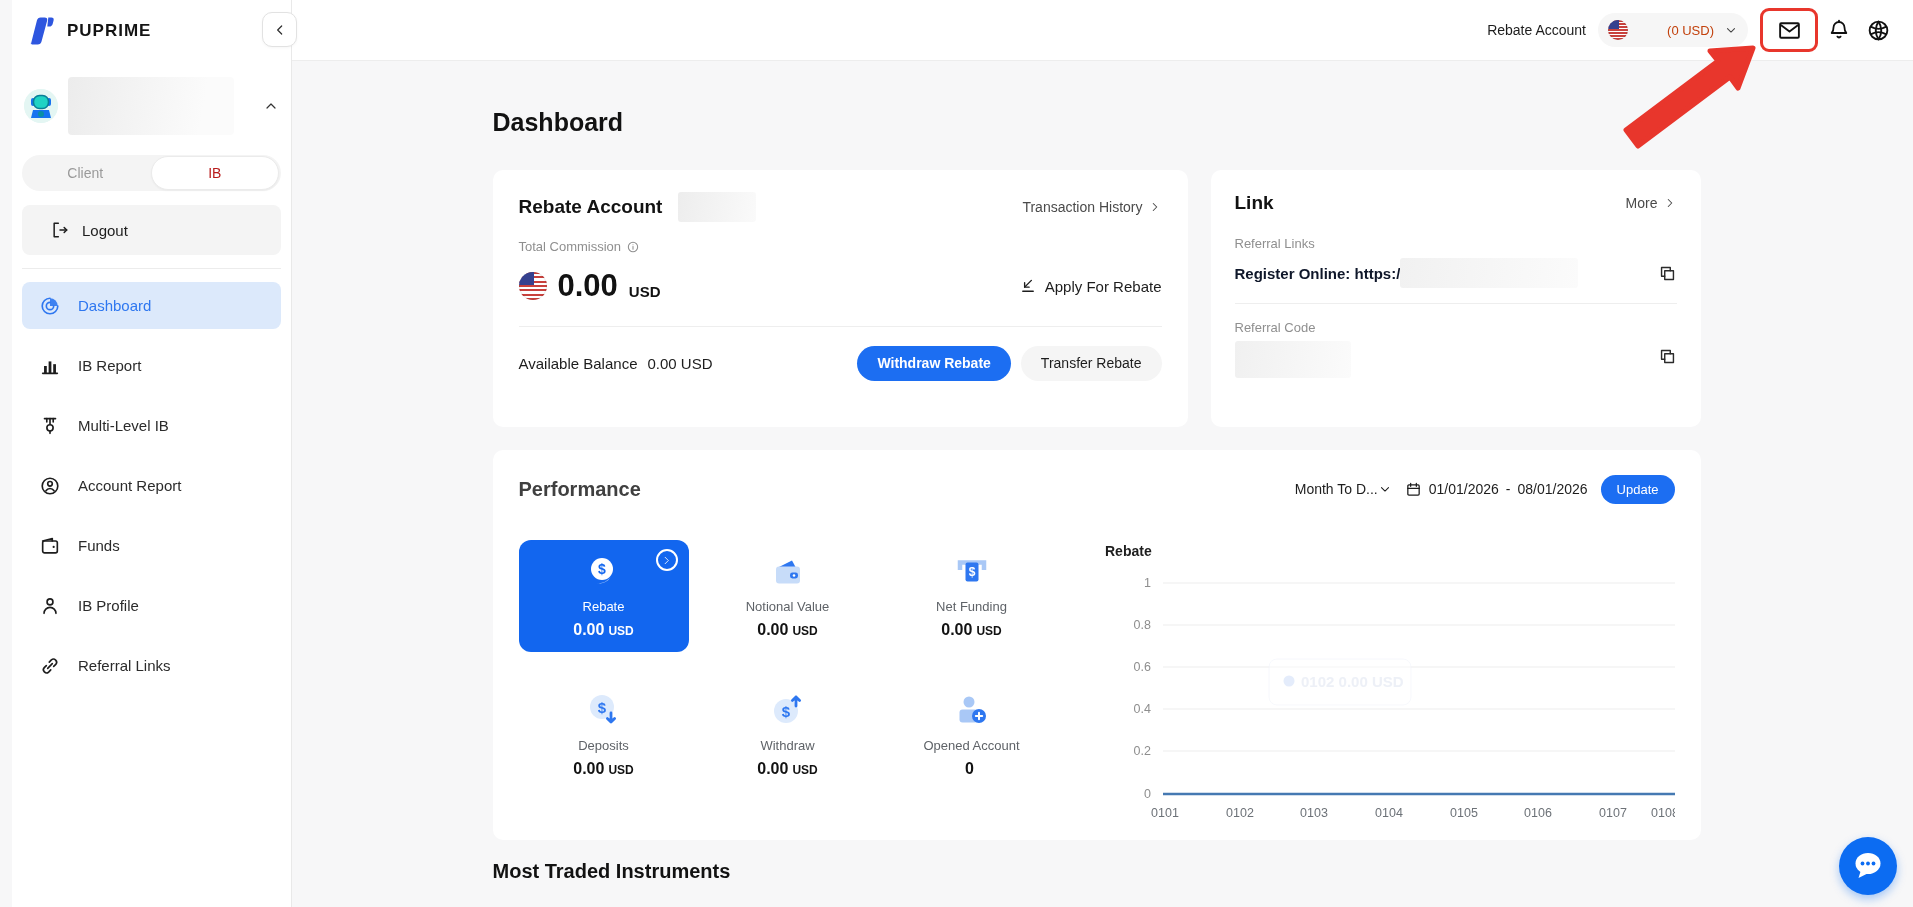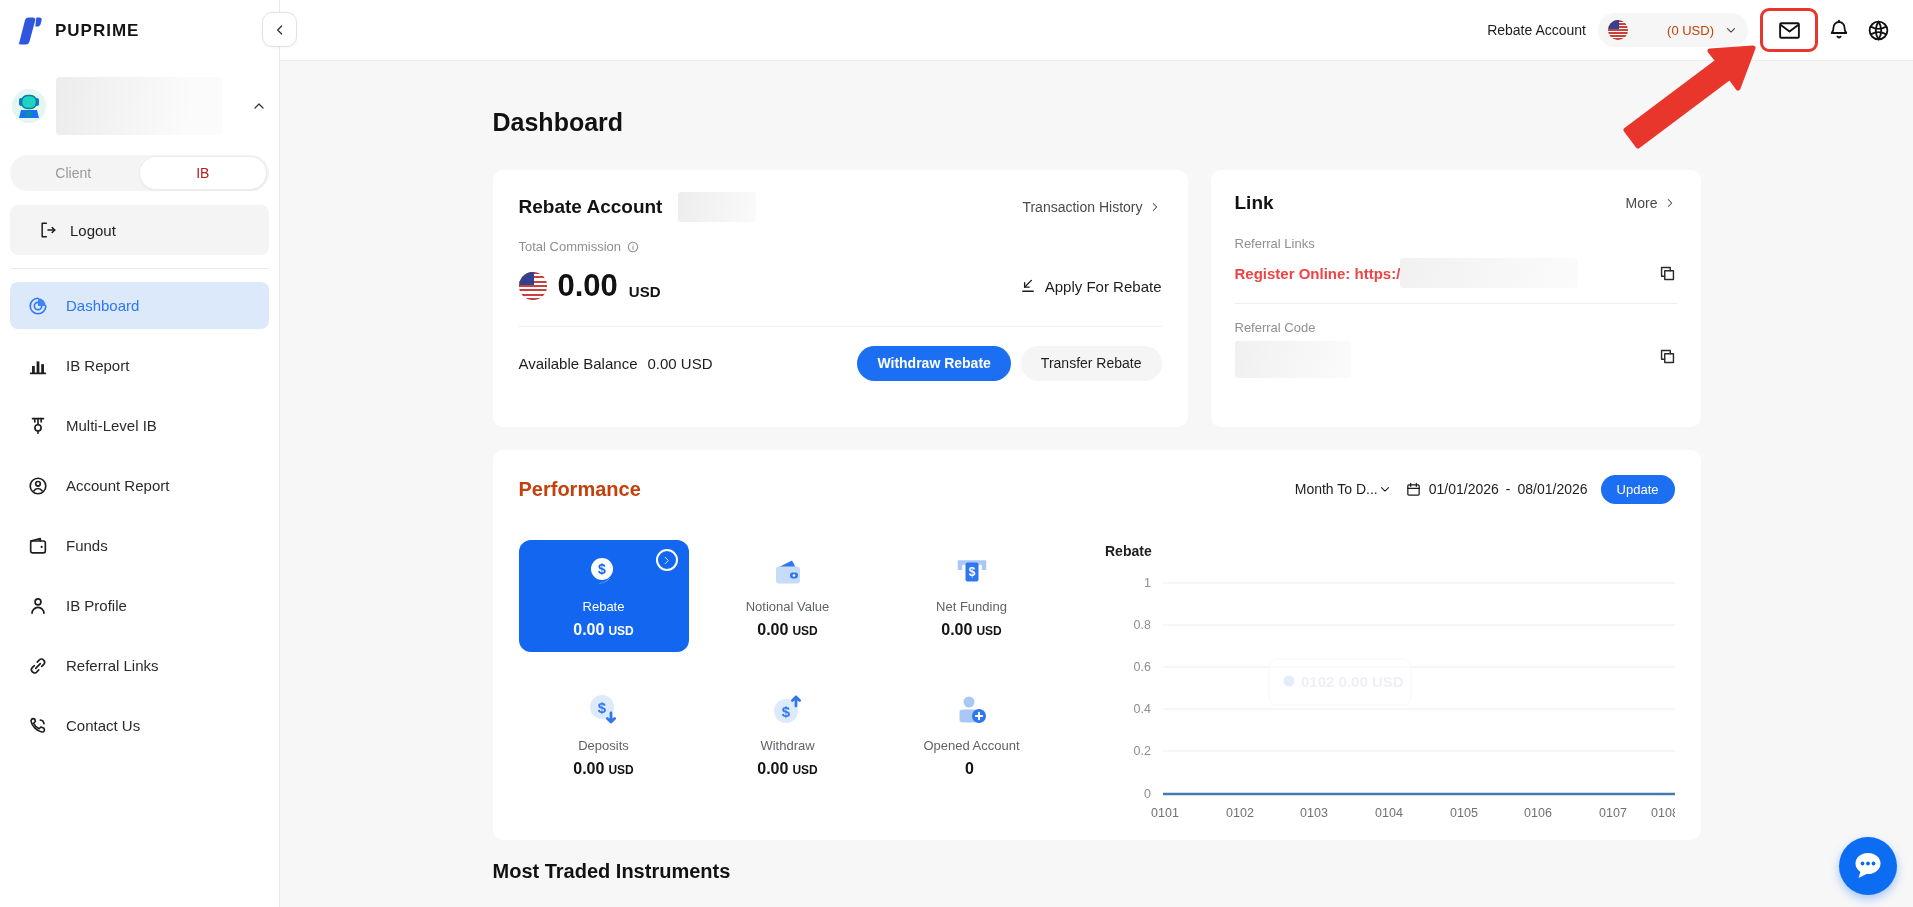--- a/index.html
+++ b/index.html
@@ -5,21 +5,21 @@
   html,body{margin:0;padding:0;}
   body{
     width:1913px;height:907px;position:relative;overflow:hidden;
     font-family:"Liberation Sans",sans-serif;background:#f7f7f8;color:#1b1b1b;
     -webkit-font-smoothing:antialiased;
   }
   svg{display:block;}
   .ico{stroke:currentColor;fill:none;stroke-width:1.8;stroke-linecap:round;stroke-linejoin:round;}
 
   
-  .sidebar{position:absolute;left:0;top:0;width:279px;height:907px;background:#fff;border-right:1px solid #e9e9e9;z-index:5;}
+  .sidebar{position:absolute;left:12px;top:0;width:279px;height:907px;background:#fff;border-right:1px solid #e9e9e9;z-index:5;}
   .logo-row{display:flex;align-items:center;gap:9px;padding:13px 0 0 12px;}
   .brand-name{font-size:17px;font-weight:bold;letter-spacing:1px;color:#141414;}
   .collapse-btn{position:absolute;left:262px;top:12px;width:33px;height:33px;background:#fff;border:1px solid #e2e2e2;
     border-radius:10px;z-index:8;display:flex;align-items:center;justify-content:center;color:#2b2b2b;box-shadow:0 1px 3px rgba(0,0,0,.04);cursor:pointer;}
   .profile-row{display:flex;align-items:center;margin:28px 12px 0 12px;gap:10px;}
   .avatar{width:34px;height:34px;border-radius:50%;background:#e4f6f3;flex:none;overflow:hidden;}
   .name-skeleton{width:166px;height:58px;border-radius:4px;background:linear-gradient(100deg,#ececec 0%,#fbfbfb 80%);}
   .profile-caret{margin-left:auto;color:#333;}
   .toggle{display:flex;align-items:center;background:#f4f4f4;border-radius:19px;margin:20px 10px 0 10px;height:36px;padding:0;}
   .toggle-opt{flex:1;text-align:center;font-size:14px;color:#9a9a9a;line-height:32px;cursor:pointer;}
@@ -71,32 +71,32 @@
   .balance-row{display:flex;justify-content:space-between;align-items:center;margin-top:19px;}
   .balance-left{font-size:15px;color:#1d1d1d;display:flex;gap:10px;}
   .btns{display:flex;gap:10px;}
   .btn{height:35px;line-height:35px;border-radius:18px;padding:0 20px;font-size:14px;cursor:pointer;}
   .btn-primary{background:#1c6ef2;color:#fff;font-weight:bold;}
   .btn-secondary{background:#f5f5f5;color:#1d1d1d;}
 
   .link-card{width:490px;height:257px;padding:22px 24px;}
   .mini-label{font-size:13px;color:#8f8f8f;}
   .link-value-row{display:flex;align-items:center;justify-content:space-between;margin-top:7px;}
-  .link-value{font-size:15px;font-weight:bold;color:#ef4444;display:flex;align-items:center;}
+  .link-value{font-size:15px;font-weight:bold;color:#0f172a;display:flex;align-items:center;}
   .url-skeleton{width:178px;height:30px;border-radius:3px;background:linear-gradient(100deg,#f1f1f1,#fbfbfb);}
   .code-skeleton{width:116px;height:37px;border-radius:3px;background:linear-gradient(100deg,#f0f0f0,#fbfbfb);margin-top:6px;}
   .copy-btn{color:#2b2b2b;cursor:pointer;}
   .link-card .hdivider{margin-top:15px;}
   .link-card .mini-label.second{margin-top:16px;}
   .code-row{display:flex;align-items:center;justify-content:space-between;}
 
   
   .perf-card{width:1208px;height:390px;margin-top:23px;padding:24px 26px;}
   .perf-head{display:flex;justify-content:space-between;align-items:center;height:30px;}
-  .perf-title{font-size:20px;font-weight:bold;color:#c2410c;}
+  .perf-title{font-size:20px;font-weight:bold;color:#404040;}
   .perf-controls{display:flex;align-items:center;gap:13px;font-size:14px;color:#1d1d1d;}
   .preset{display:flex;align-items:center;cursor:pointer;}
   .date-range{display:flex;align-items:center;gap:7px;cursor:pointer;}
   .update-btn{background:#1c6ef2;color:#fff;font-size:13px;border-radius:15px;height:29px;line-height:29px;padding:0 16px;cursor:pointer;}
   .perf-body{display:flex;margin-top:36px;}
   .tiles{width:575px;display:grid;grid-template-columns:repeat(3,170px);grid-auto-rows:112px;column-gap:14px;row-gap:26px;}
   .tile{display:flex;flex-direction:column;align-items:center;justify-content:center;gap:7px;border-radius:12px;position:relative;cursor:pointer;}
   .tile-label{font-size:13px;color:#5f6368;}
   .tile-value{font-size:16px;font-weight:bold;color:#121212;display:flex;align-items:baseline;gap:4px;}
   .tile-unit{font-size:12px;}
@@ -210,27 +210,20 @@
       </svg>
       <span>IB Profile</span>
     </div>
     <div class="nav-item">
       <svg class="ico nico" viewBox="0 0 24 24">
         <path d="M9.5 14.5 l5-5"></path>
           <path d="M8 11.5 l-2.3 2.3 a3.4 3.4 0 0 0 4.8 4.8 L12.8 16.3"></path>
         <path d="M16 12.5 l2.3-2.3 a3.4 3.4 0 0 0-4.8-4.8 L11.2 7.7"></path>
       </svg>
       <span>Referral Links</span>
-    </div>
-    <div class="nav-item">
-      <svg class="ico nico" viewBox="0 0 24 24">
-        <path d="M8.5 4.5 L6.6 4 C5.2 4 4.2 5.3 4.5 6.9 c1 5.4 6.2 10.6 11.6 11.6 1.6 .3 2.9-.7 2.9-2.1 l-.5-1.9 -3.4-1.4 -1.9 1.9 c-2.4-1.1-4.9-3.6-6-6 l1.9-1.9 Z"></path>
-        <path d="M14.5 5.5 a4.5 4.5 0 0 1 4 4"></path>
-      </svg>
-      <span>Contact Us</span>
     </div>
   </div>
 </div>
 
 <div class="collapse-btn">
   <svg class="ico" width="16" height="16" viewBox="0 0 24 24">
       <path d="M14.5 6 l-6 6 6 6"></path>
     </svg>
 </div>
 

